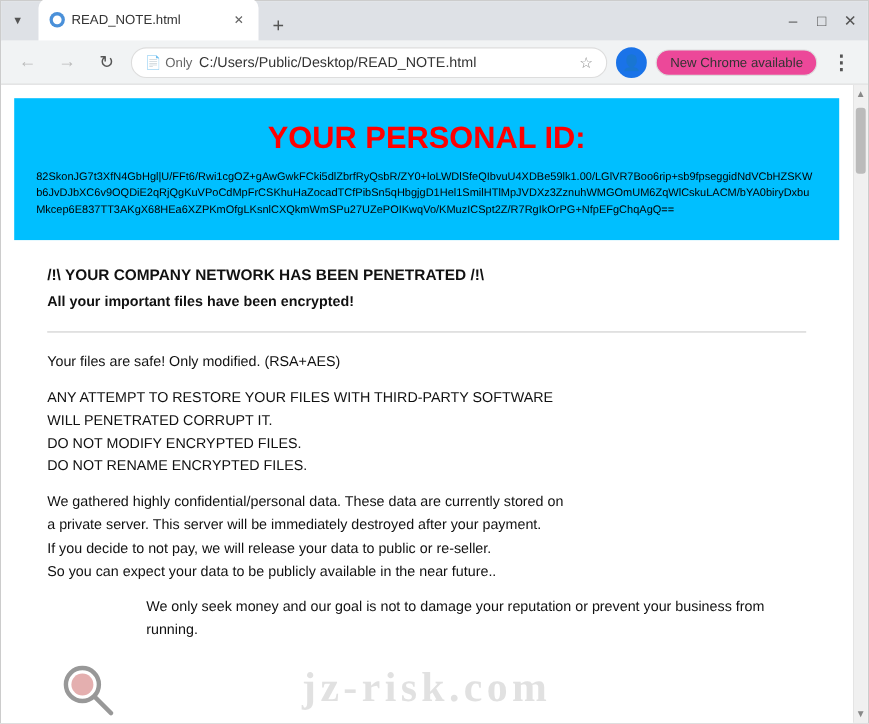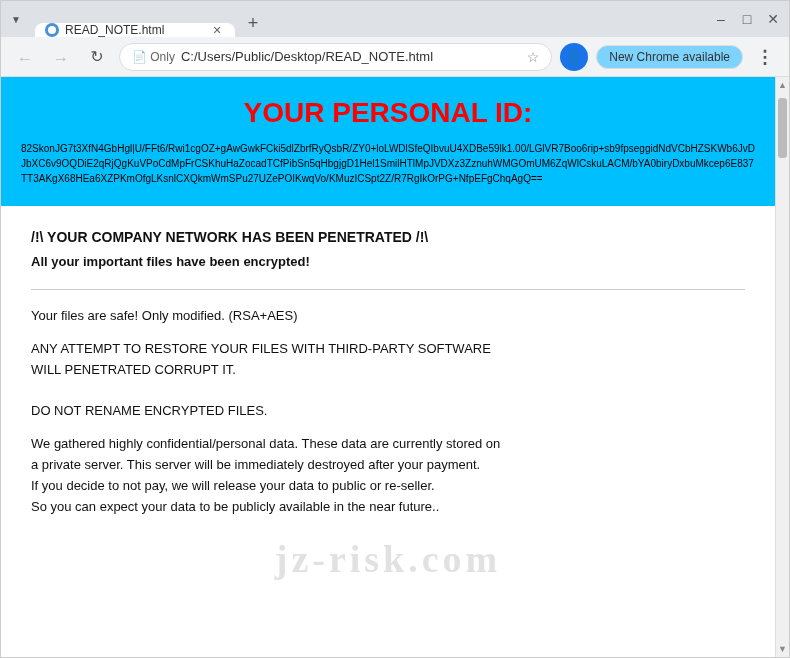--- a/index.html
+++ b/index.html
@@ -48,21 +48,21 @@
       height: 14px;
       display: flex;
       align-items: center;
       justify-content: center;
       font-size: 10px;
       color: #555;
       cursor: pointer;
     }
     .tab {
       background: #fff;
-      height: 14px;
+      height: 38px;
       min-width: 200px;
       max-width: 240px;
       border-radius: 8px 8px 0 0;
       display: flex;
       align-items: center;
       padding: 0 10px;
       gap: 6px;
       font-size: 12px;
       color: #333;
     }
@@ -177,21 +177,21 @@
       border-radius: 50%;
       background: #1a73e8;
       display: flex;
       align-items: center;
       justify-content: center;
       color: white;
       font-size: 14px;
       cursor: pointer;
     }
     .new-chrome-btn {
-      background: #7dd3fc;
+      background: #ec4899;
       border: 1px solid #ddd;
       border-radius: 20px;
       padding: 4px 12px;
       font-size: 12px;
       color: #333;
       cursor: pointer;
       white-space: nowrap;
     }
     .more-btn {
       width: 28px;
@@ -209,21 +209,21 @@
     .content-area {
       flex: 1;
       display: flex;
       overflow: hidden;
       position: relative;
     }
     .page-content {
       flex: 1;
       overflow-y: auto;
       background: #fff;
-      padding: 0;
+      padding: 12px;
     }
 
     
     .scrollbar {
       width: 14px;
       background: #f0f0f0;
       border-left: 1px solid #ddd;
       display: flex;
       flex-direction: column;
       align-items: center;
@@ -355,33 +355,41 @@
         <div class="body-heading">/!\ YOUR COMPANY NETWORK HAS BEEN PENETRATED /!\</div>
         <div class="body-subheading">All your important files have been encrypted!</div>
 
         <hr class="divider">
 
         <div class="body-text">Your files are safe! Only modified. (RSA+AES)</div>
 
         <div class="body-text">
           <span>ANY ATTEMPT TO RESTORE YOUR FILES WITH THIRD-PARTY SOFTWARE</span><br>
           <span>WILL PENETRATED CORRUPT IT.</span><br>
-          <br>
+          <span>DO NOT MODIFY ENCRYPTED FILES.</span><br>
           <span>DO NOT RENAME ENCRYPTED FILES.</span>
         </div>
 
 
         <div class="body-text">
           We gathered highly confidential/personal data. These data are currently stored on<br>
           a private server. This server will be immediately destroyed after your payment.<br>
           If you decide to not pay, we will release your data to public or re-seller.<br>
           So you can expect your data to be publicly available in the near future..
         </div>
 
         <div class="watermark-area">
+          <div class="body-text">
+            <svg style="position:absolute;left:10px;bottom:0;opacity:0.5;" width="55" height="55" viewBox="0 0 55 55">
+              <circle cx="22" cy="22" r="15" fill="none" stroke="#333" stroke-width="4"></circle>
+              <circle cx="22" cy="22" r="10" fill="rgba(180,30,30,0.7)" stroke="none"></circle>
+              <line x1="33" y1="33" x2="48" y2="48" stroke="#333" stroke-width="4" stroke-linecap="round"></line>
+            </svg>
+            <span style="margin-left:60px;display:inline-block;">We only seek money and our goal is not to damage your reputation or prevent your business from running.</span>
+          </div>
 
           <div style="position:relative;height:40px;margin-top:10px;">
             <div style="position:absolute;left:50%;transform:translateX(-50%);font-size:38px;font-weight:bold;color:#aaa;opacity:0.35;font-family:serif;white-space:nowrap;letter-spacing:4px;">jz-risk.com</div>
           </div>
         </div>
       </div>
     </div>
 
     <div class="scrollbar">
       <div class="scroll-arrow">▲</div>

